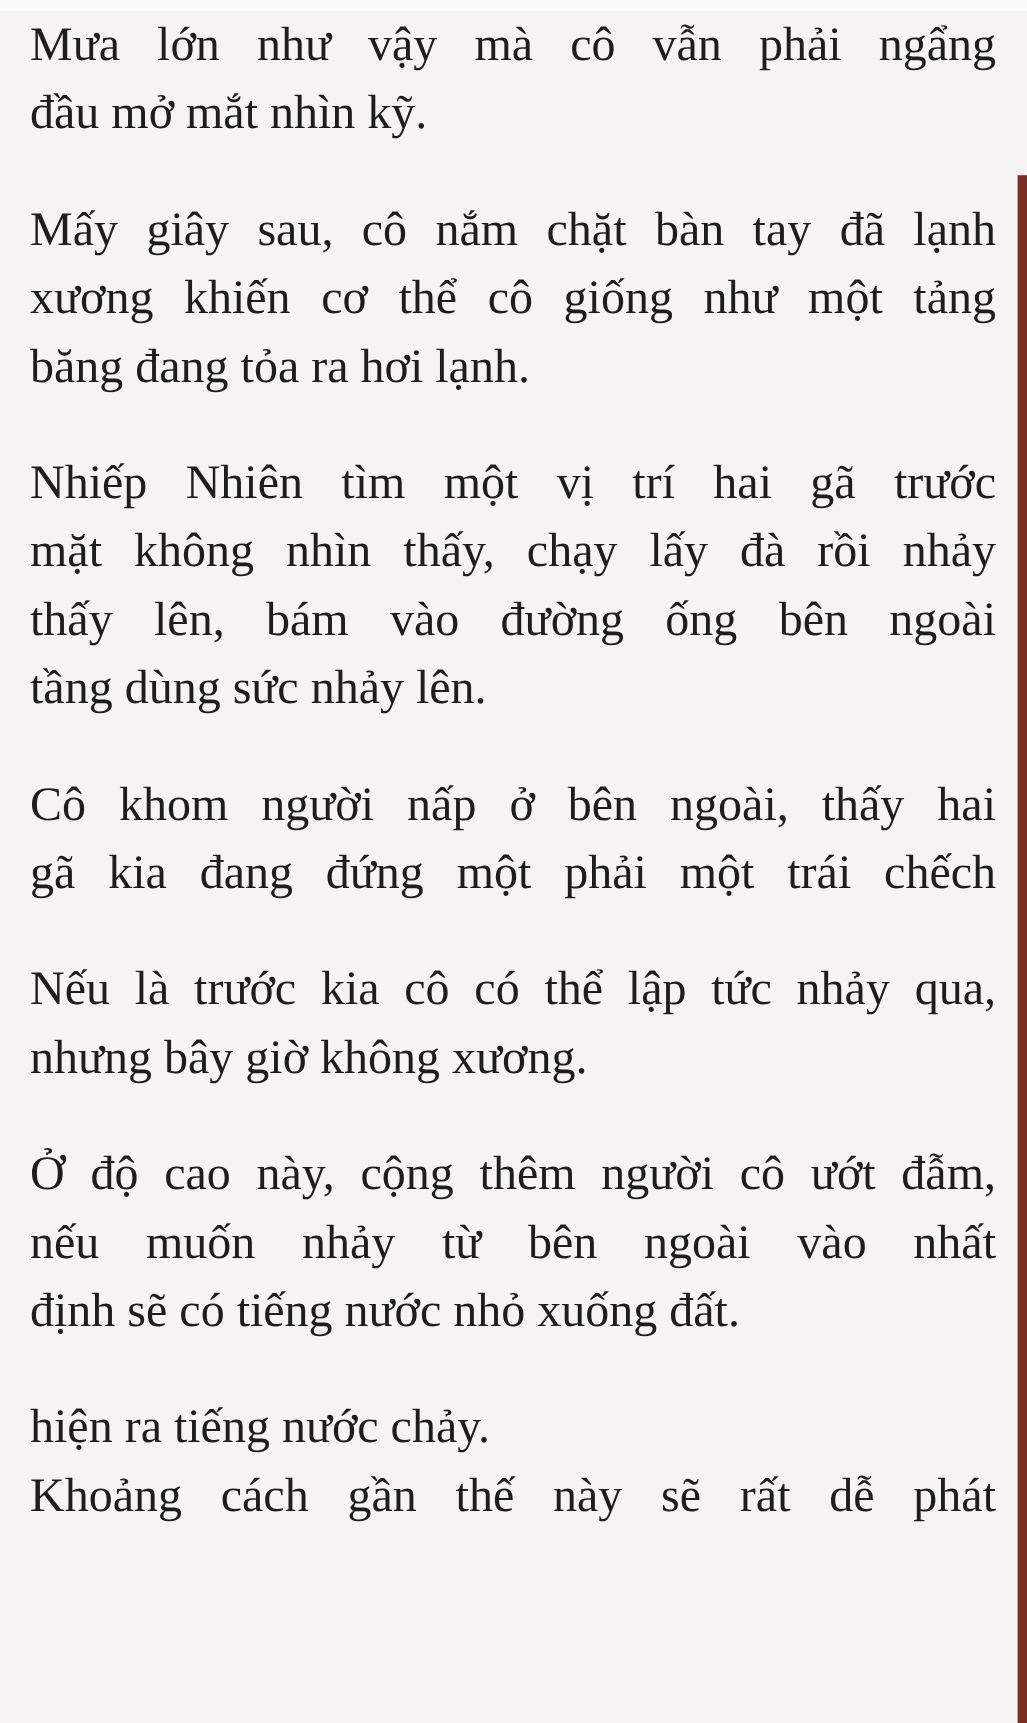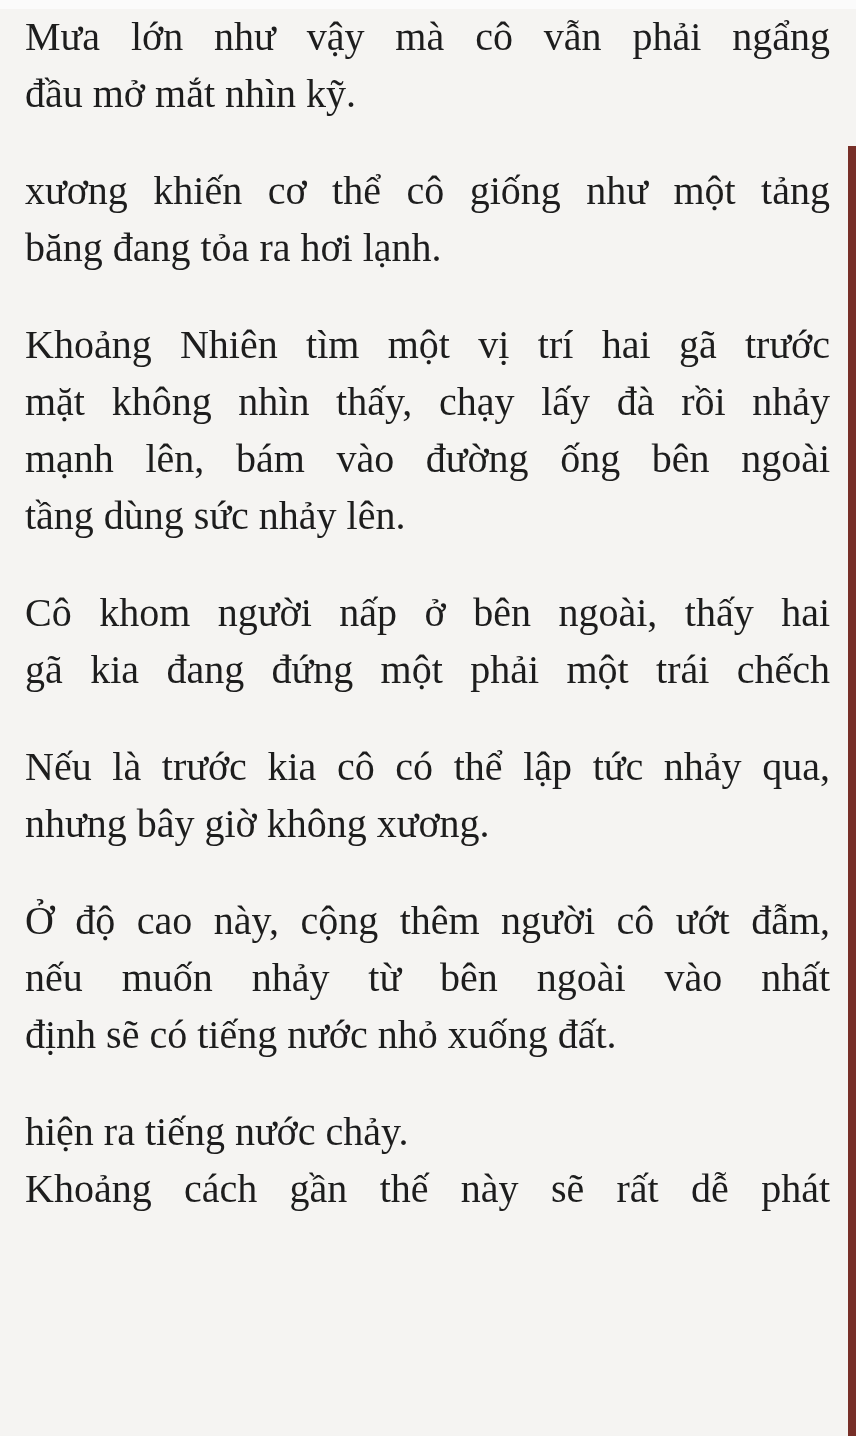--- a/index.html
+++ b/index.html
@@ -68,27 +68,28 @@
 
 <div class="top-strip"></div>
 
 <main class="page">
   <div id="page-text">
       <div class="para">
         <div class="line j">Mưa lớn như vậy mà cô vẫn phải ngẩng</div>
         <div class="line last">đầu mở mắt nhìn kỹ.</div>
       </div>
       <div class="para">
+        <div class="line j">Mấy giây sau, cô nắm chặt bàn tay đã lạnh</div>
         <div class="line j">xương khiến cơ thể cô giống như một tảng</div>
         <div class="line last">băng đang tỏa ra hơi lạnh.</div>
       </div>
       <div class="para">
-        <div class="line j">Khoảng Nhiên tìm một vị trí hai gã trước</div>
+        <div class="line j">Nhiếp Nhiên tìm một vị trí hai gã trước</div>
         <div class="line j">mặt không nhìn thấy, chạy lấy đà rồi nhảy</div>
-        <div class="line j">mạnh lên, bám vào đường ống bên ngoài</div>
+        <div class="line j">thấy lên, bám vào đường ống bên ngoài</div>
         <div class="line last">tầng dùng sức nhảy lên.</div>
       </div>
       <div class="para">
         <div class="line j">Cô khom người nấp ở bên ngoài, thấy hai</div>
         <div class="line j">gã kia đang đứng một phải một trái chếch</div>
       </div>
       <div class="para">
         <div class="line j">Nếu là trước kia cô có thể lập tức nhảy qua,</div>
         <div class="line last">nhưng bây giờ không xương.</div>
       </div>

